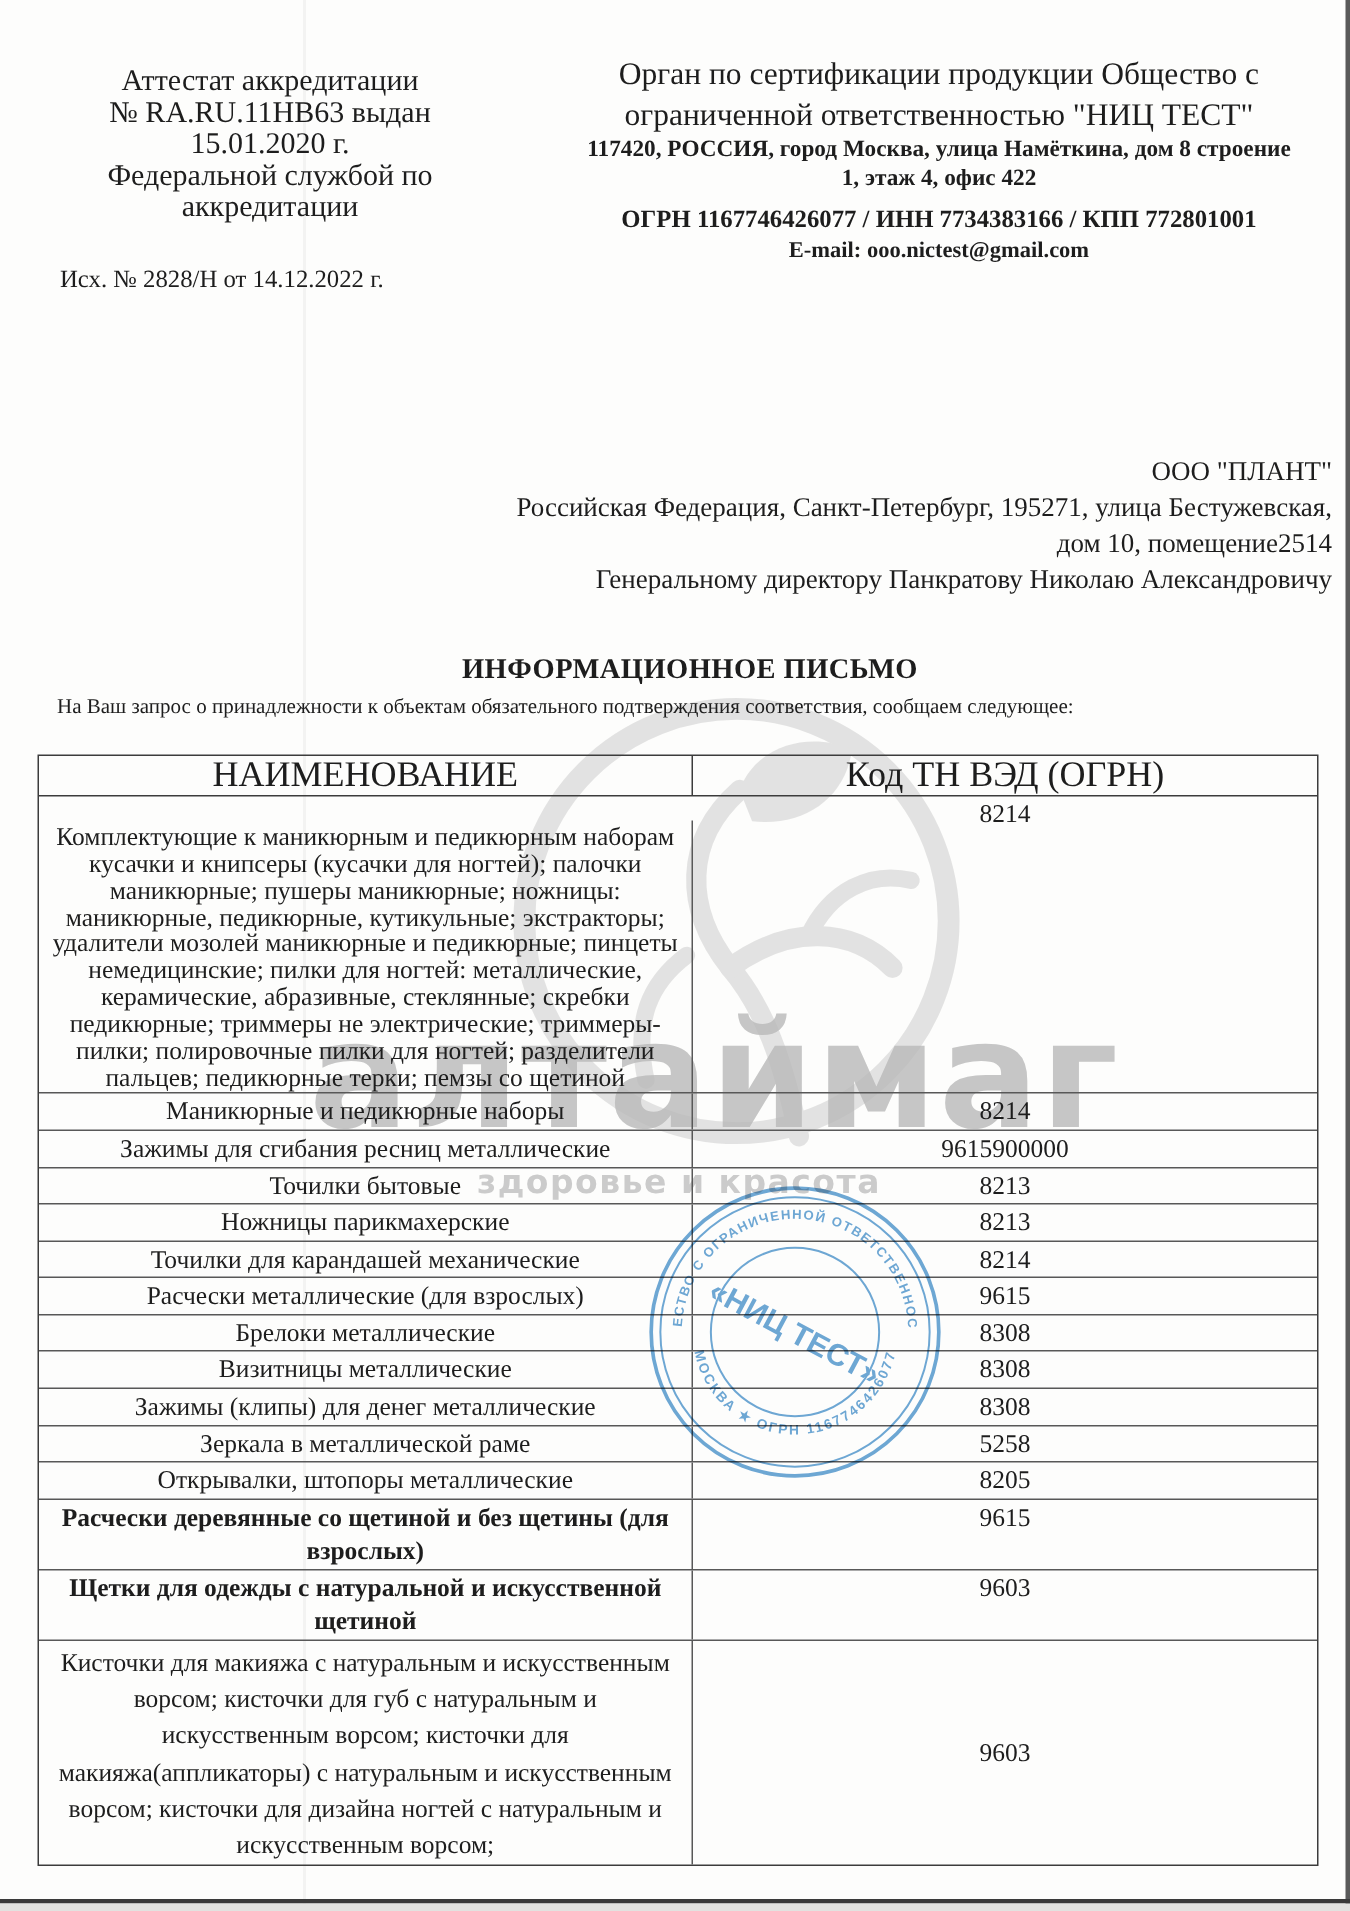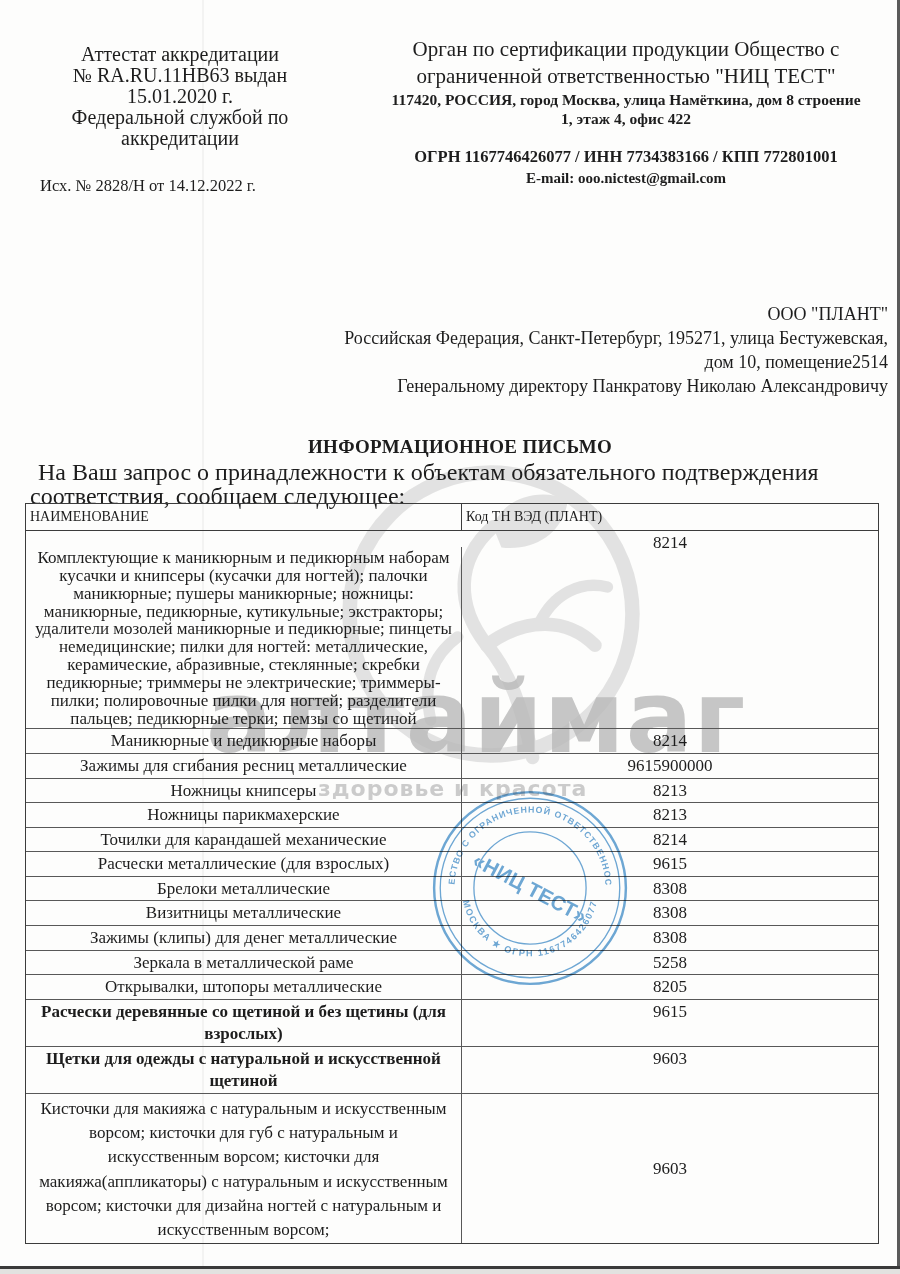--- a/index.html
+++ b/index.html
@@ -29,43 +29,43 @@
   
   .content{position:absolute;inset:0;z-index:2;}
   .hdr-left{
     position:absolute;left:58px;top:44px;width:244px;
     text-align:center;font-size:20px;line-height:21px;
   }
   .outgoing{position:absolute;left:40px;top:176px;font-size:16.5px;}
   .hdr-right{position:absolute;left:362px;top:36px;width:528px;text-align:center;}
   .org-line{font-size:21px;line-height:27px;}
   .addr-line{font-size:15.5px;line-height:19px;font-weight:bold;}
-  .ogrn-line{font-size:16.5px;line-height:22px;font-weight:bold;margin-top:18px;}
+  .ogrn-line{font-size:16.5px;line-height:22px;font-weight:bold;margin-top:7px;}
   .email-line{font-size:15px;line-height:20px;font-weight:bold;}
   .addressee{
     position:absolute;right:12px;top:302px;width:660px;
     text-align:right;font-size:18px;line-height:24px;
   }
   .letter-title{
     position:absolute;left:0;top:436px;width:920px;text-align:center;
     font-weight:bold;font-size:19px;letter-spacing:.3px;
   }
   .intro{
     position:absolute;left:30px;top:460px;width:840px;
-    font-size:24px;line-height:24px;text-indent:8px;
+    font-size:14px;line-height:24px;text-indent:8px;
   }
   
   .table{
     position:absolute;left:25px;top:503px;width:854px;
     border:1.6px solid #3c3c3c;box-sizing:border-box;font-size:17px;
   }
   .thead{display:flex;border-bottom:1.6px solid #3c3c3c;}
   .th{
-    box-sizing:border-box;padding:2px 4px;
-    font-size:14px;line-height:22px;
+    box-sizing:border-box;text-align:center;padding:2px 4px;
+    font-size:24px;line-height:22px;
   }
   .th.c1{width:436px;border-right:1.4px solid #3c3c3c;}
   .th.c2{flex:1;}
   .tr{display:flex;border-bottom:1px solid #585858;}
   .tr:last-child{border-bottom:none;align-items:center;}
   .td{box-sizing:border-box;text-align:center;padding:1px 8px;line-height:1.27;}
   .td.name{width:436px;border-right:1.4px solid #585858;}
   .td.code{flex:1;padding-top:1px;}
   .row-0 .td.name{line-height:1.05;padding-top:2px;margin-top:16px;}
   .row-14 .td.name{line-height:1.42;padding-top:3px;}
@@ -122,37 +122,37 @@
       <div>дом 10, помещение2514</div>
       <div>Генеральному директору Панкратову Николаю Александровичу</div>
     </div>
 
     <div class="letter-title">ИНФОРМАЦИОННОЕ ПИСЬМО</div>
     <div class="intro">На Ваш запрос о принадлежности к объектам обязательного подтверждения соответствия, сообщаем следующее:</div>
 
     <div class="table">
       <div class="thead">
         <div class="th c1">НАИМЕНОВАНИЕ</div>
-        <div class="th c2">Код ТН ВЭД (ПЛАНТ)</div>
+        <div class="th c2">Код ТН ВЭД (ОГРН)</div>
       </div>
       <div>
           <div class="tr row-0">
             <div class="td name">Комплектующие к маникюрным и педикюрным наборам кусачки и книпсеры (кусачки для ногтей); палочки маникюрные; пушеры маникюрные; ножницы: маникюрные, педикюрные, кутикульные; экстракторы; удалители мозолей маникюрные и педикюрные; пинцеты немедицинские; пилки для ногтей: металлические, керамические, абразивные, стеклянные; скребки педикюрные; триммеры не электрические; триммеры-пилки; полировочные пилки для ногтей; разделители пальцев; педикюрные терки; пемзы со щетиной</div>
             <div class="td code">8214</div>
           </div>
           <div class="tr row-1">
             <div class="td name">Маникюрные и педикюрные наборы</div>
             <div class="td code">8214</div>
           </div>
           <div class="tr row-2">
             <div class="td name">Зажимы для сгибания ресниц металлические</div>
             <div class="td code">9615900000</div>
           </div>
           <div class="tr row-3">
-            <div class="td name">Ножницы книпсеры</div>
+            <div class="td name">Точилки бытовые</div>
             <div class="td code">8213</div>
           </div>
           <div class="tr row-4">
             <div class="td name">Ножницы парикмахерские</div>
             <div class="td code">8213</div>
           </div>
           <div class="tr row-5">
             <div class="td name">Точилки для карандашей механические</div>
             <div class="td code">8214</div>
           </div>

